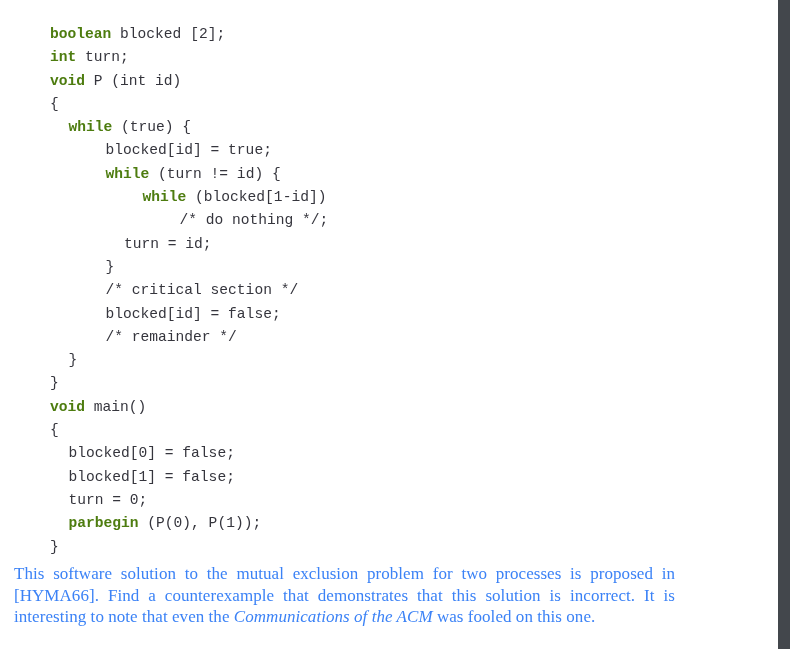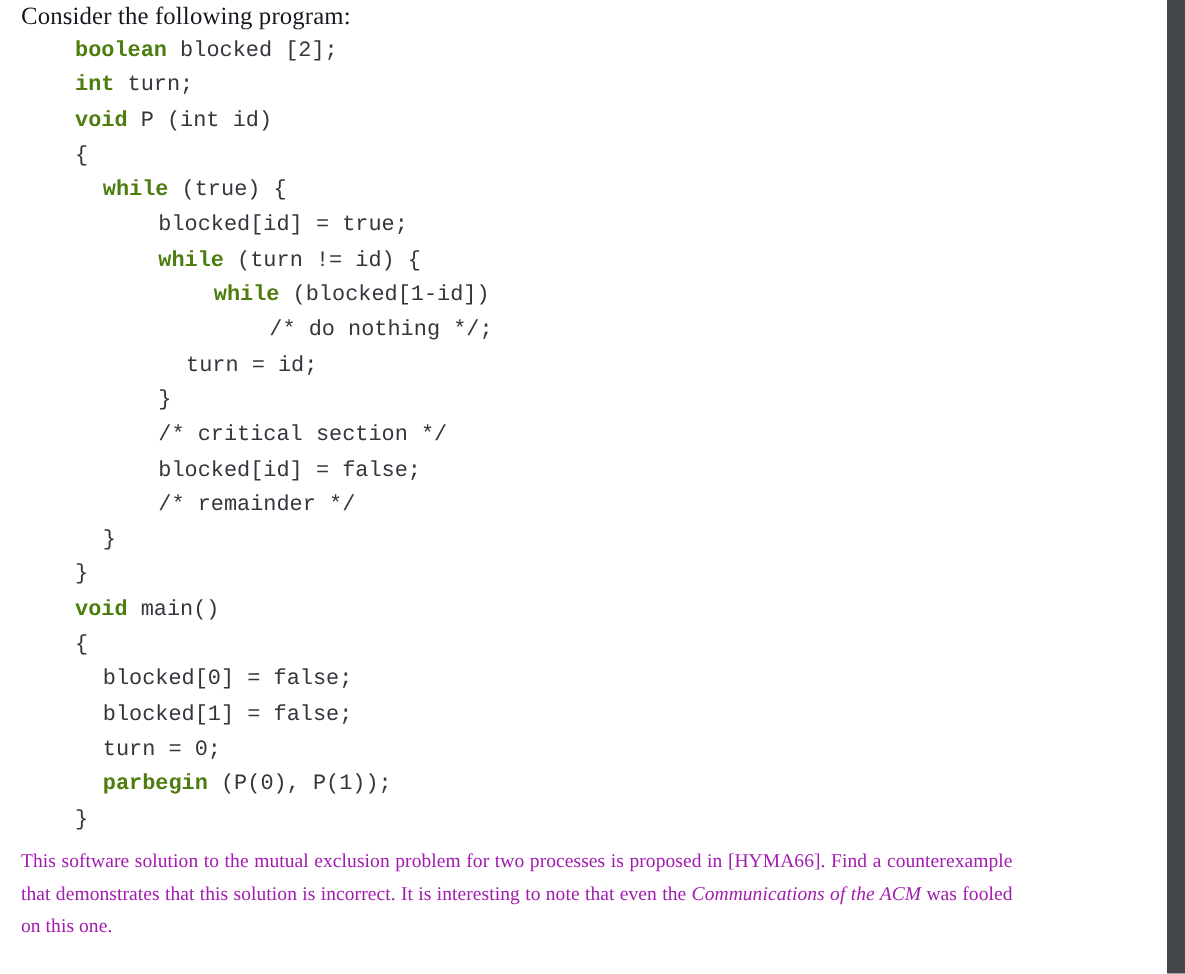--- a/index.html
+++ b/index.html
@@ -53,24 +53,24 @@
   }
   .code-line b {
     font-weight: 700;
     color: #4d7c0f;
   }
   .para {
     position: absolute;
     left: 14px;
     top: 563px;
     width: 661px;
-    font-size: 13px;
+    font-size: 17px;
     line-height: 21.6px;
     text-align: justify;
-    color: #a21caf;
+    color: #3b82f6;
     letter-spacing: 0.05px;
   }
   .para i {
     font-style: italic;
   }
   #right-bar {
     position: absolute;
     right: 0;
     top: 0;
     width: 12px;
@@ -83,21 +83,20 @@
     width: 12px;
     height: 649px;
     background: #43474c;
   }
 </style>
 </head>
 <body>
 
 <div id="page" style="background: rgb(255, 255, 255);">
 
-  <div class="intro">Consider the following program:</div>
 
   <div class="code-block" id="code-listing"><div class="code-line" style="padding-left: 36px;"><b>boolean</b><span> blocked [2];</span></div><div class="code-line" style="padding-left: 36px;"><b>int</b><span> turn;</span></div><div class="code-line" style="padding-left: 36px;"><b>void</b><span> P (int id)</span></div><div class="code-line" style="padding-left: 36px;"><span>{</span></div><div class="code-line" style="padding-left: 54.5px;"><b>while</b><span> (true) {</span></div><div class="code-line" style="padding-left: 91.5px;"><span>blocked[id] = true;</span></div><div class="code-line" style="padding-left: 91.5px;"><b>while</b><span> (turn != id) {</span></div><div class="code-line" style="padding-left: 128.5px;"><b>while</b><span> (blocked[1-id])</span></div><div class="code-line" style="padding-left: 165.5px;"><span>/* do nothing */;</span></div><div class="code-line" style="padding-left: 110px;"><span>turn = id;</span></div><div class="code-line" style="padding-left: 91.5px;"><span>}</span></div><div class="code-line" style="padding-left: 91.5px;"><span>/* critical section */</span></div><div class="code-line" style="padding-left: 91.5px;"><span>blocked[id] = false;</span></div><div class="code-line" style="padding-left: 91.5px;"><span>/* remainder */</span></div><div class="code-line" style="padding-left: 54.5px;"><span>}</span></div><div class="code-line" style="padding-left: 36px;"><span>}</span></div><div class="code-line" style="padding-left: 36px;"><b>void</b><span> main()</span></div><div class="code-line" style="padding-left: 36px;"><span>{</span></div><div class="code-line" style="padding-left: 54.5px;"><span>blocked[0] = false;</span></div><div class="code-line" style="padding-left: 54.5px;"><span>blocked[1] = false;</span></div><div class="code-line" style="padding-left: 54.5px;"><span>turn = 0;</span></div><div class="code-line" style="padding-left: 54.5px;"><b>parbegin</b><span> (P(0), P(1));</span></div><div class="code-line" style="padding-left: 36px;"><span>}</span></div></div>
 
   <div class="para">
     <span>This software solution to the mutual exclusion problem for two processes is proposed in [HYMA66]. Find a counterexample that demonstrates that this solution is incorrect. It is interesting to note that even the </span><i>Communications of the ACM</i><span> was fooled on this one.</span>
   </div>
 
 </div>
 
 <div id="right-bar">

